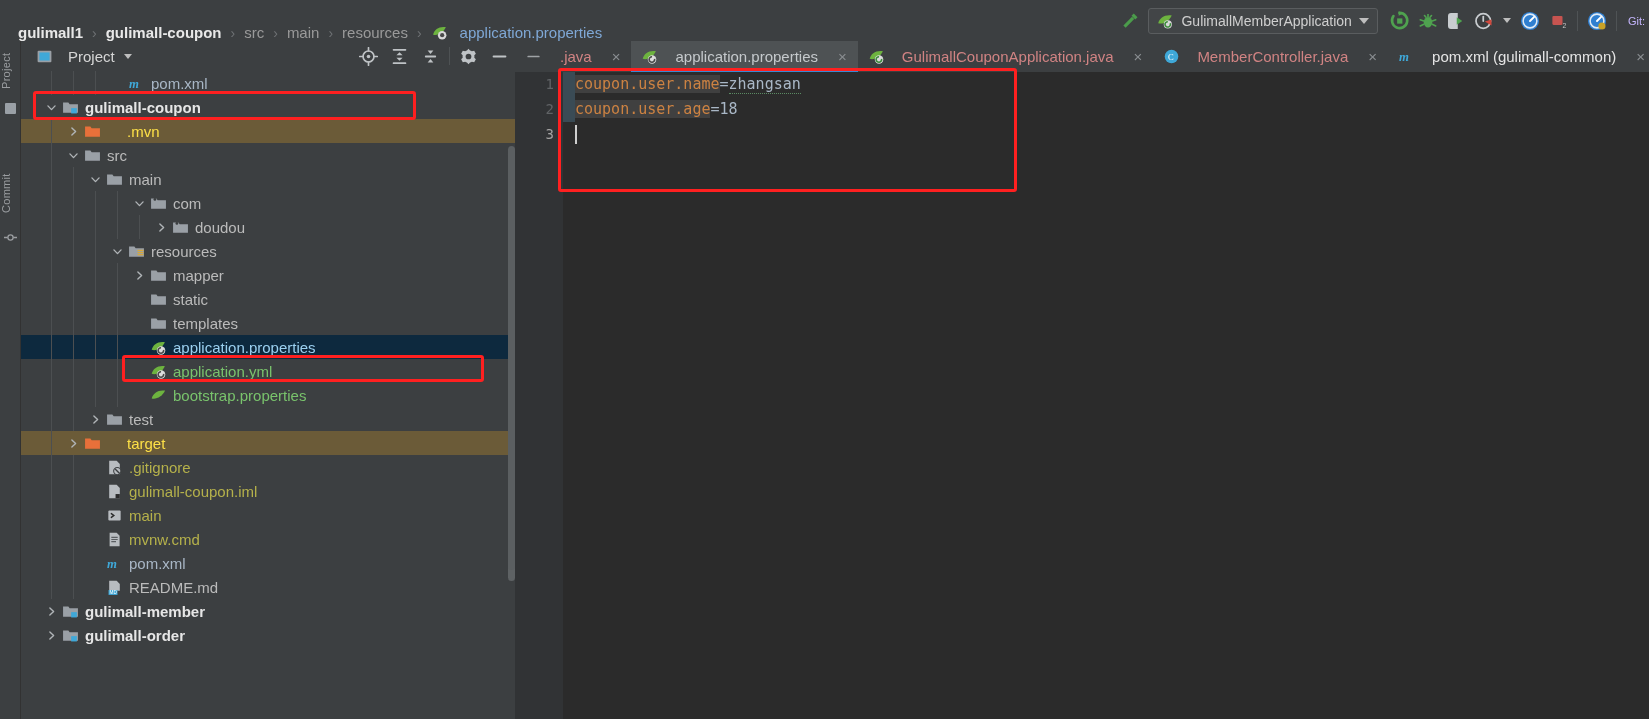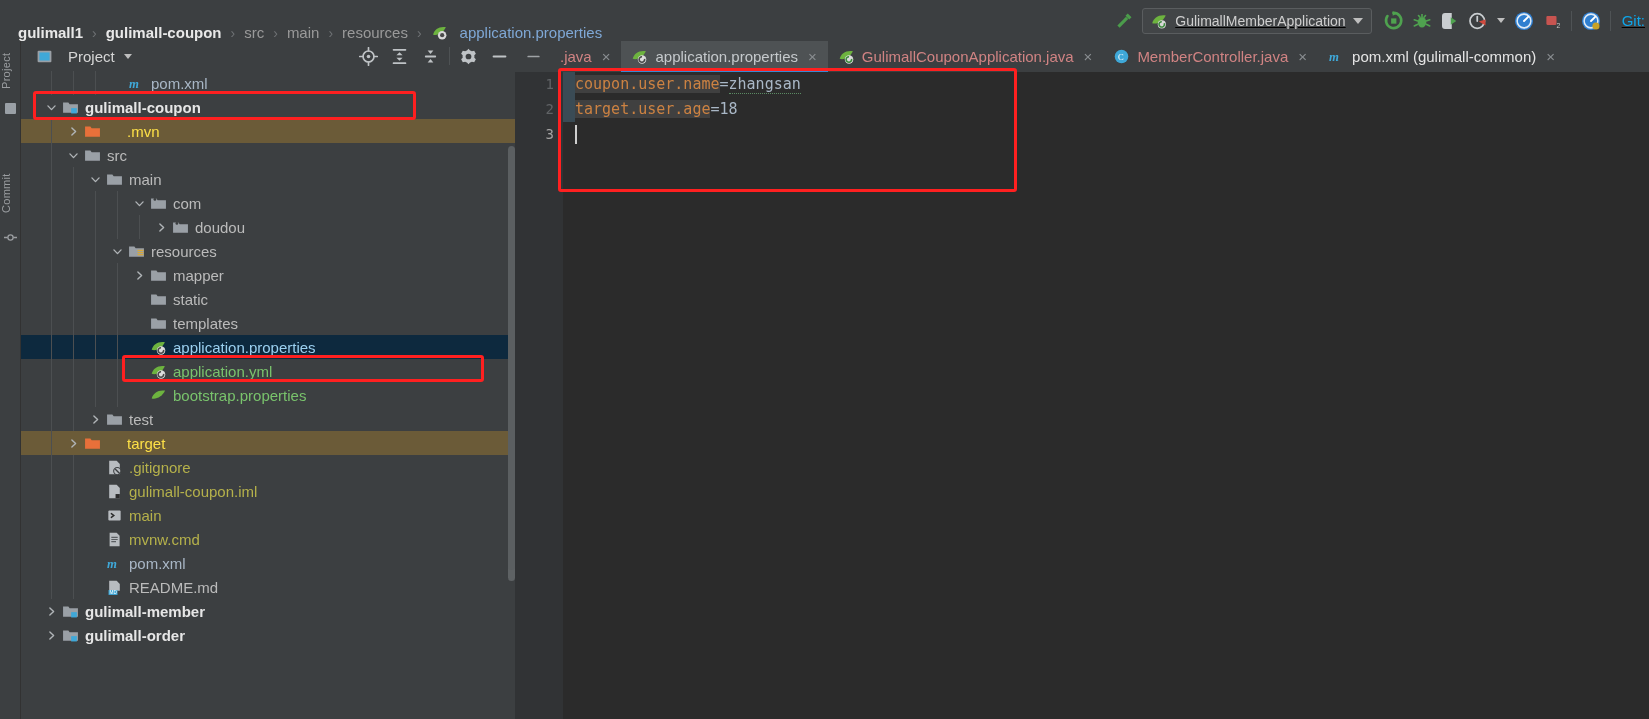--- a/index.html
+++ b/index.html
@@ -33,21 +33,20 @@
   .crumb-sep {
     font-size: 14px; color: #6E7174; padding: 0 7px; user-select: none;
   }
 
   
   #topbar-spacer { flex: 1 1 auto; }
 
   #toolbar-right {
     display: flex; align-items: center; gap: 0px; padding-right: 4px;
     height: 41px;
-    text-decoration: underline;
   }
   .tb-icon {
     width: 28px; height: 28px; display: inline-flex;
     align-items: center; justify-content: center;
     border-radius: 3px; position: relative;
   }
   .tb-sep {
     width: 1px; height: 20px; background: #4F5355; margin: 0 5px;
   }
   
@@ -58,21 +57,21 @@
     background: #424547; margin-right: 8px; margin-left: 4px;
   }
   #run-config .rc-label { font-size: 14px; color: #CFCFCF; }
   .caret-down {
     width: 0; height: 0; border-left: 5px solid transparent;
     border-right: 5px solid transparent; border-top: 6px solid #BEBEBE;
   }
   .caret-down.sm {
     border-left-width: 4px; border-right-width: 4px; border-top-width: 5px;
   }
-  #git-label { font-size: 15px; color: #0ea5e9; padding-left: 6px; }
+  #git-label { font-size: 11px; color: #c4b5fd; padding-left: 6px; }
 
   
   #leftstrip {
     position: absolute; left: 0; top: 41px; width: 21px; height: 678px;
     background: #3C3F41; border-right: 1px solid #323232;
   }
   .vtool {
     position: absolute; left: 0; width: 21px;
     writing-mode: vertical-rl; transform: rotate(180deg);
     font-size: 11px; color: #9A9DA0; letter-spacing: .3px;
@@ -157,21 +156,21 @@
   #editor-area {
     position: absolute; left: 515px; top: 41px;
     width: 1134px; height: 678px; background: #2B2B2B;
   }
   #tabs {
     position: relative; height: 31px; width: 1134px;
     background: #3C3F41; display: flex; align-items: stretch;
     overflow: hidden;
   }
   .tab {
-    display: flex; align-items: center; gap: 7px;
+    display: flex; align-items: center; gap: 17px;
     padding: 0 11px 0 10px; height: 31px; position: relative;
     font-size: 15px; color: #9FA3A6; white-space: nowrap;
   }
   .tab.active { background: #4E5254; color: #C9CDD0; }
   .tab.active::after {
     content: ""; position: absolute; left: 0; right: 0; bottom: 0;
     height: 3px; background: #3B87D3;
   }
   .tab .tab-label.red { color: #D08383; }
   .tab .tab-label.white { color: #C5C9CC; }
@@ -870,21 +869,21 @@
 
   <div id="code-wrap">
     <div id="gutter">
         <div class="lineno" style="top: 0px;">1</div>
         <div class="lineno" style="top: 25px;">2</div>
         <div class="lineno current" style="top: 50px;">3</div>
       </div>
     <div id="gutter-marker"></div>
     <div id="code">
         <div class="cline"><span class="ckey">coupon.user.name</span><span class="csep">=</span><span class="cval">zhangsan</span></div>
-        <div class="cline"><span class="ckey">target.user.age</span><span class="csep">=</span><span class="cval num">18</span></div>
+        <div class="cline"><span class="ckey">coupon.user.age</span><span class="csep">=</span><span class="cval num">18</span></div>
         <div class="cline"><div id="caret"></div></div>
       </div>
   </div>
 </div>
 
 <div id="editor-gap-scrollbar"></div>
 
 <div class="redbox" id="redbox-module"></div>
 <div class="redbox" id="redbox-file"></div>
 <div class="redbox" id="redbox-code"></div>

